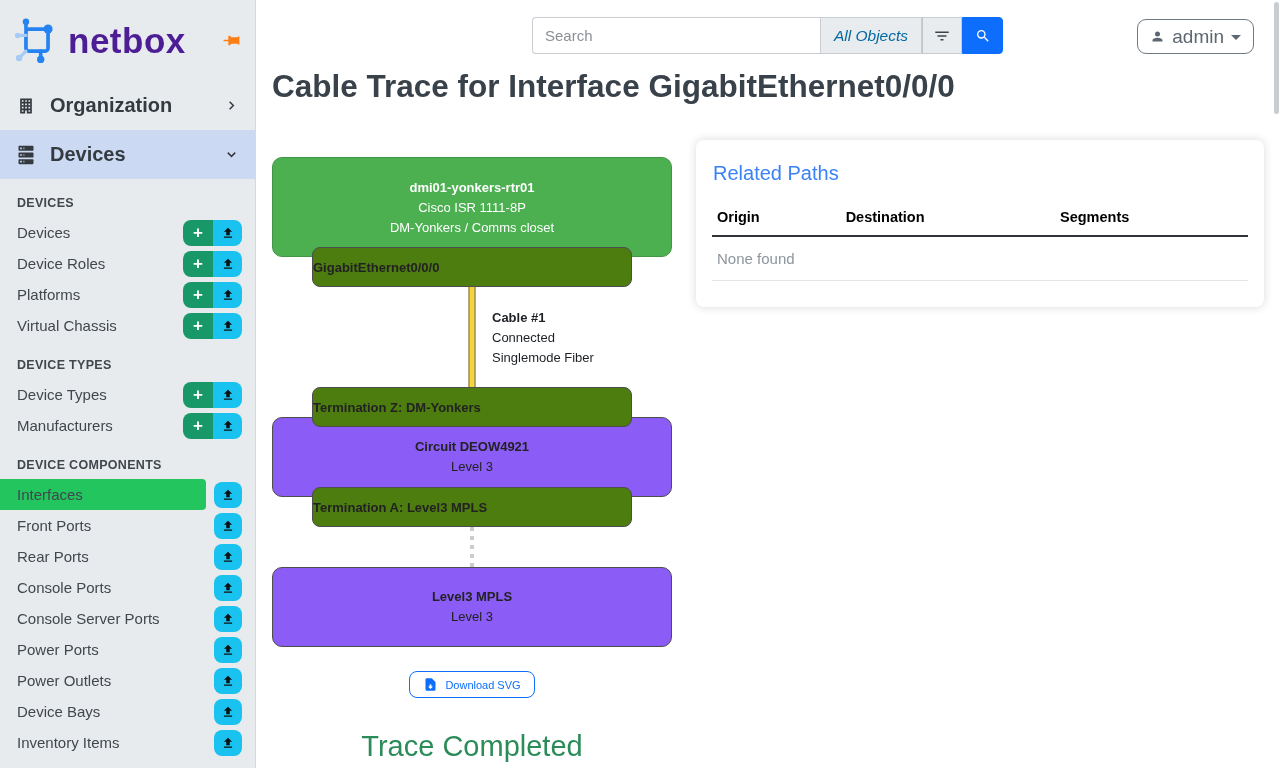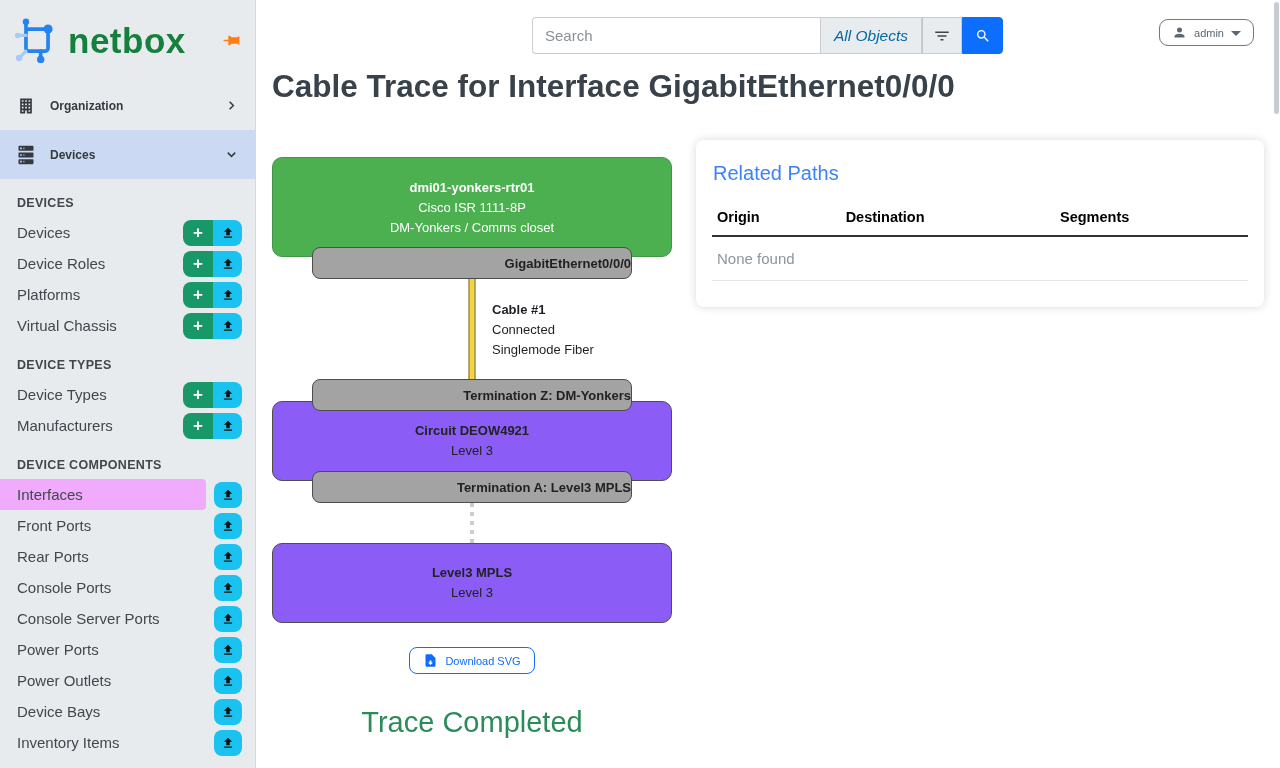--- a/index.html
+++ b/index.html
@@ -4,35 +4,35 @@
 <title>NetBox</title>
 <style>
   * { box-sizing: border-box; margin: 0; padding: 0; }
   html,body { width:1280px; height:768px; overflow:hidden; background:#fff;
     font-family:"Liberation Sans", sans-serif; color:#212529; }
 
   
   .sidebar { position:fixed; left:0; top:0; width:256px; height:768px;
     background:#e8ebee; border-right:1px solid #d5d9dc; }
   .brand { height:81px; display:flex; align-items:center; padding:0 14px; }
-  .wordmark { font-size:35px; font-weight:700; color:#15803d; letter-spacing:.5px; margin-left:8px; }
+  .wordmark { font-size:35px; font-weight:700; color:#4c1d95; letter-spacing:.5px; margin-left:8px; }
   .pin-btn { margin-left:auto; background:none; border:none; cursor:pointer; display:flex; }
   .nav-row { height:49px; display:flex; align-items:center; padding:0 16px; cursor:pointer; }
   .nav-row.active { background:#ccd9f2; }
   .nav-row .nav-ico { width:20px; height:20px; margin-right:14px; flex:none; }
-  .nav-label { font-size:12px; font-weight:700; color:#343a40; }
+  .nav-label { font-size:20px; font-weight:700; color:#343a40; }
   .nav-chev { margin-left:auto; display:flex; }
 
   .section { margin-top:14px; }
   .section-header { margin:17px 0 7px; padding:0 17px; font-size:12.5px; font-weight:700;
     color:#41474d; letter-spacing:.3px; }
   .side-row { height:31px; display:flex; align-items:center; padding-right:13px; }
   .side-link { flex:1; height:100%; display:flex; align-items:center; padding-left:17px;
     margin-right:8px; cursor:pointer; border-radius:0 4px 4px 0; }
-  .side-link.active { background:#f0abfc; }
+  .side-link.active { background:#22c55e; }
   .side-label { font-size:15px; color:#41474d; white-space:nowrap; }
   .mini-group { display:flex; flex:none; }
   .mini { height:26px; border:none; display:flex; align-items:center; justify-content:center; cursor:pointer; }
   .mini.add { width:30px; background:#189768; border-radius:8px 0 0 8px; }
   .mini.add .plus { color:#fff; font-size:17px; font-weight:700; line-height:1; }
   .mini.imp { width:29px; background:#1ac2ef; border-radius:0 8px 8px 0; }
   .mini.solo { width:28px; background:#1ac2ef; border-radius:8px; }
 
   
   .main { position:absolute; left:256px; top:0; width:1024px; height:768px; }
@@ -41,36 +41,36 @@
   .search-input { width:288px; height:37px; border:1px solid #c9cdd1; border-right:none;
     border-radius:4px 0 0 4px; padding:0 12px; font-size:15px; font-family:inherit; color:#212529; outline:none; }
   .search-input::placeholder { color:#8a9096; }
   .scope { width:102px; background:#e9ecef; border:1px solid #c9cdd1; display:flex;
     align-items:center; justify-content:center; font-size:15.5px; color:#0369a1; cursor:pointer;font-style:italic; }
   .filter-btn { width:40px; background:#e9ecef; border:1px solid #c9cdd1; border-left:1px solid #c0c5c9;
     display:flex; align-items:center; justify-content:center; cursor:pointer; }
   .go-btn { width:41px; background:#0d6efd; border:1px solid #0d6efd; border-radius:0 4px 4px 0;
     display:flex; align-items:center; justify-content:center; cursor:pointer; }
 
-  .account { position:absolute; right:26px; top:19px; height:27px; display:flex; align-items:center;
+  .account { position:absolute; right:26px; top:19px; height:35px; display:flex; align-items:center;
     gap:7px; padding:0 12px; background:#fff; border:1px solid #6f7983; border-radius:9px;
-    color:#5d6771; font-size:11px; cursor:pointer; }
+    color:#5d6771; font-size:19px; cursor:pointer; }
   .caret { width:0; height:0; border-left:5px solid transparent; border-right:5px solid transparent;
     border-top:5px solid #5d6771; margin-top:2px; }
 
   .page-title { position:absolute; left:16px; top:68px; font-size:31.5px; font-weight:700; color:#39424a; }
 
   
   .trace { position:absolute; left:16px; top:157px; width:400px; font-size:13px; }
   .device-box { height:100px; background:#4caf50; border:1px solid #419544; border-radius:10px;
     color:#fff; text-align:center; padding-top:20px; line-height:20px; cursor:pointer; }
   .b-title { font-weight:700; }
-  .light-box { position:relative; z-index:2; width:320px; margin:-10px auto 0; height:32px;
-    background:#a3a3a3; border:1.5px solid #4d4d4d; border-radius:8px; display:flex;
-    align-items:center; justify-content:flex-end; font-weight:700; color:#222; cursor:pointer; }
+  .light-box { position:relative; z-index:2; width:320px; margin:-10px auto 0; height:40px;
+    background:#4d7c0f; border:1.5px solid #4d4d4d; border-radius:8px; display:flex;
+    align-items:center; justify-content:flex-start; font-weight:700; color:#222; cursor:pointer; }
   .cable-seg { position:relative; height:100px; }
   .cable-bar { position:absolute; left:50%; transform:translateX(-50%); top:0; bottom:0;
     width:7px; background:#f6d43e; border-left:1px solid #6e6a54; border-right:1px solid #6e6a54; }
   .cable-info { position:absolute; left:220px; top:21px; line-height:20px; color:#1d2125; cursor:pointer; }
   .dark-box { position:relative; z-index:1; width:400px; margin-top:-10px; height:80px;
     background:#8b5cf6; border:1.5px solid #4d4d4d; border-radius:10px; display:flex;
     flex-direction:column; align-items:center; justify-content:center; line-height:20px;
     color:#222; cursor:pointer; }
   .dotted { width:4px; height:40px; margin:0 auto;
     background-image:repeating-linear-gradient(#c8cdd2 0 4px, transparent 4px 9px); }

